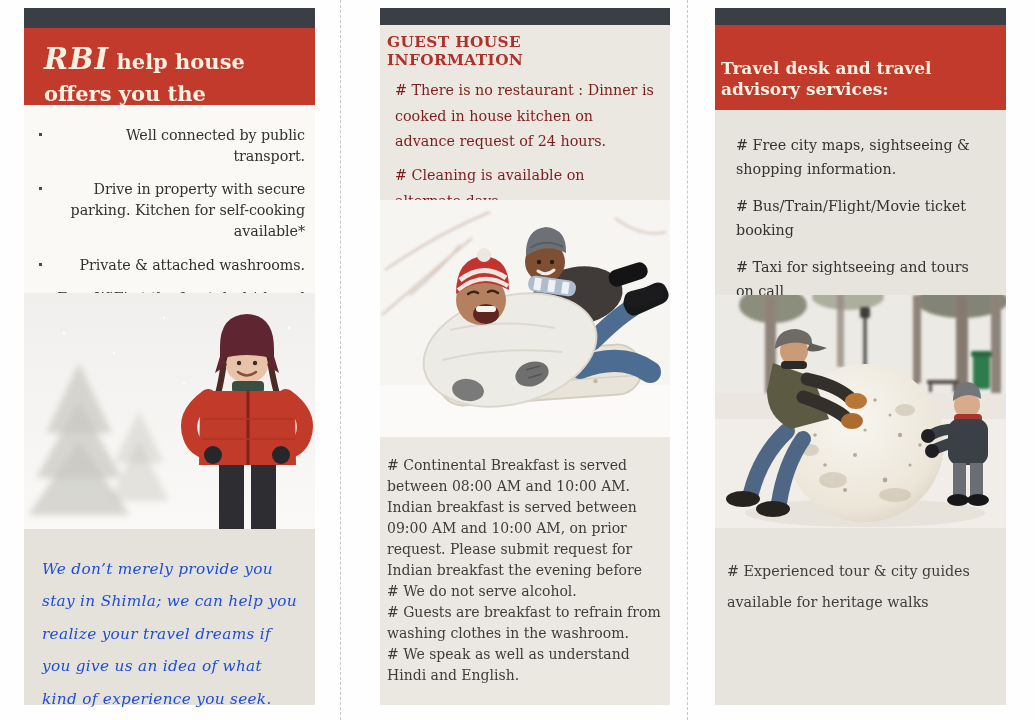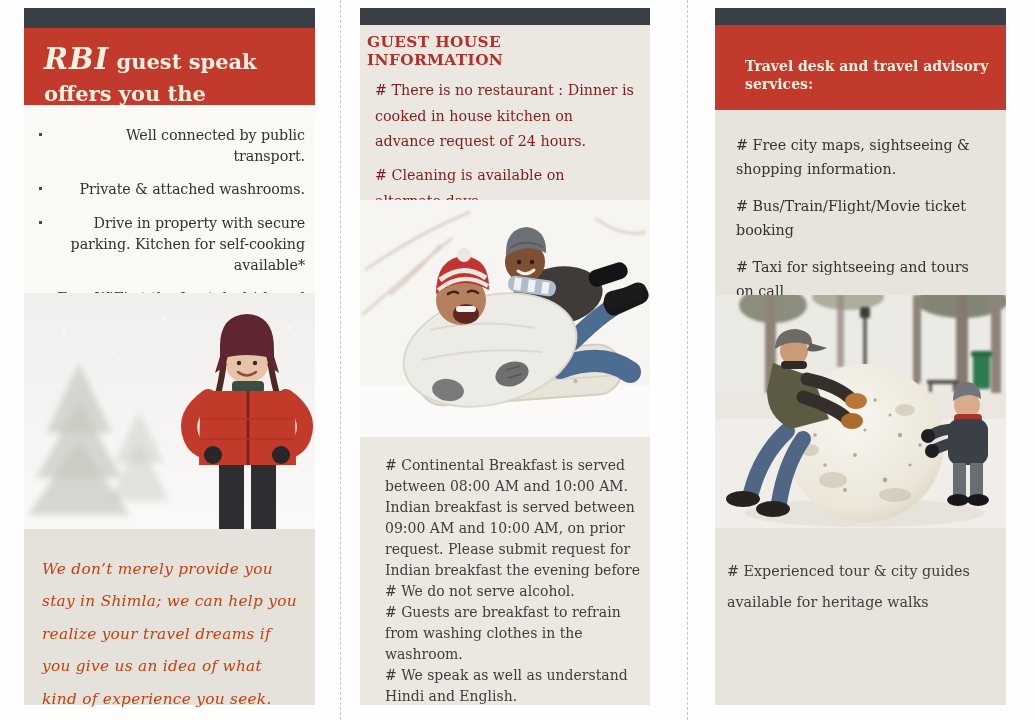--- a/index.html
+++ b/index.html
@@ -5,21 +5,21 @@
   html,body{margin:0;padding:0;background:#ffffff;}
   .page{
     position:relative;width:1035px;height:720px;margin:0 auto;background:#fefefe;
     font-family:"DejaVu Serif","Liberation Serif",serif;overflow:hidden;
   }
   .sep{position:absolute;top:0;height:720px;width:0;border-left:1px dashed #c6c6c6;}
   .sep1{left:340px;} .sep2{left:687px;}
 
   .panel{position:absolute;top:0;height:720px;}
   .panel-left{left:24px;width:291px;}
-  .panel-middle{left:360px;width:290px;}
+  .panel-middle{left:380px;width:290px;}
   .panel-right{left:715px;width:291px;}
   .abs{position:absolute;left:0;width:100%;box-sizing:border-box;}
 
   .topbar{background:#3a3f45;}
   .bar-left{top:8px;height:20px;}
   .bar-mid{top:8px;height:17px;}
   .bar-right{top:8px;height:17px;}
 
   
   .left-red{top:28px;height:77px;background:#c13a2b;color:#f8f1e2;padding:10px 12px 0 20px;}
@@ -32,64 +32,64 @@
     position:relative;padding-left:17px;margin:0 0 13px 0;
     font-size:14.3px;line-height:1.45;color:#33322f;letter-spacing:-0.1px;
   }
   .left-bullets li::before{
     content:"";position:absolute;left:3px;top:8px;width:3px;height:3px;background:#4b4a46;
   }
   .photo{overflow:hidden;}
   .photo svg{display:block;}
   .photo-left{top:293px;height:236px;}
   .left-note{
-    top:529px;height:176px;background:#e5e2db;color:#c2410c;
+    top:529px;height:176px;background:#e5e2db;color:#1d4ed8;
     font-style:italic;font-size:15.3px;line-height:2.12;letter-spacing:.3px;
     padding:24px 16px 0 18px;
   }
 
   
   .mid-bg{top:25px;height:680px;background:#ebe8e2;}
   .mid-top{top:33px;padding:0 8px 0 7px;}
   .mid-top h2{margin:0 0 9px 0;font-size:15.3px;color:#b1302a;letter-spacing:.4px;font-weight:bold;}
   .mid-top p{margin:8px;font-size:14.3px;line-height:1.8;color:#7f1d1d;}
   .photo-mid{top:200px;height:237px;}
-  .mid-bottom{top:455px;padding:0 6px 0 25px;}
+  .mid-bottom{top:455px;padding:0 6px 0 7px;}
   .mid-bottom p{margin:0;font-size:14px;line-height:1.5;color:#3e3d3a;}
 
   
   .right-red{top:25px;height:85px;background:#c13a2b;color:#f8f1e2;padding:33px 10px 0 6px;}
-  .right-red .t{font-size:14px;font-weight:bold;line-height:1.25;margin-left:24px;}
+  .right-red .t{font-size:17px;font-weight:bold;line-height:1.25;}
   .right-bg{top:110px;height:595px;background:#e7e4de;}
   .right-items{top:122px;padding:12px 12px 0 21px;}
   .right-items p{margin:0 16px 14px 0;font-size:14.3px;line-height:1.65;color:#34332f;}
   .photo-right{top:295px;height:233px;}
   .right-note{top:538px;padding:18px 6px 0 12px;font-size:14.3px;line-height:2.2;color:#3e3d3a;}
 </style>
 </head>
 <body>
 
 <div class="page">
 
   <div class="sep sep1"></div>
   <div class="sep sep2"></div>
 
   <section class="panel panel-left">
     <div class="abs topbar bar-left"></div>
 
     <header class="abs left-red">
-      <div class="l1"><span class="script">RBI</span><span> guest speak</span></div>
+      <div class="l1"><span class="script">RBI</span><span> help house</span></div>
       <div class="l2">offers you the following:</div>
     </header>
 
     <div class="abs left-bullets">
       <ul>
         <li>Well connected by public transport.</li>
+        <li>Drive in property with secure parking. Kitchen for self-cooking available*</li>
         <li>Private &amp; attached washrooms.</li>
-        <li>Drive in property with secure parking. Kitchen for self-cooking available*</li>
         <li>Free WiFi at the front desk/shared lounge area.</li>
       </ul>
     </div>
 
     <div class="abs photo photo-left">
       <svg width="291" height="236" viewBox="0 0 291 236" xmlns="http://www.w3.org/2000/svg">
         <defs>
           <linearGradient id="snow1" x1="0" y1="0" x2="0" y2="1">
             <stop offset="0" stop-color="#f1efed"></stop>
               <stop offset="1" stop-color="#fbf9f7"></stop>

